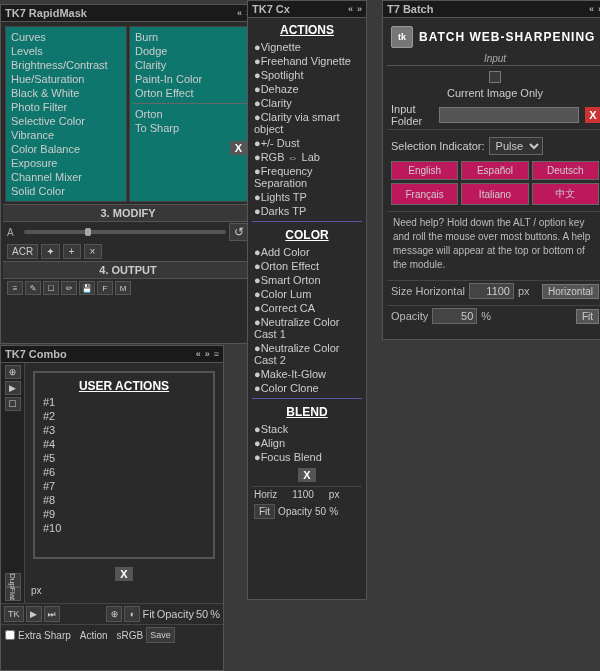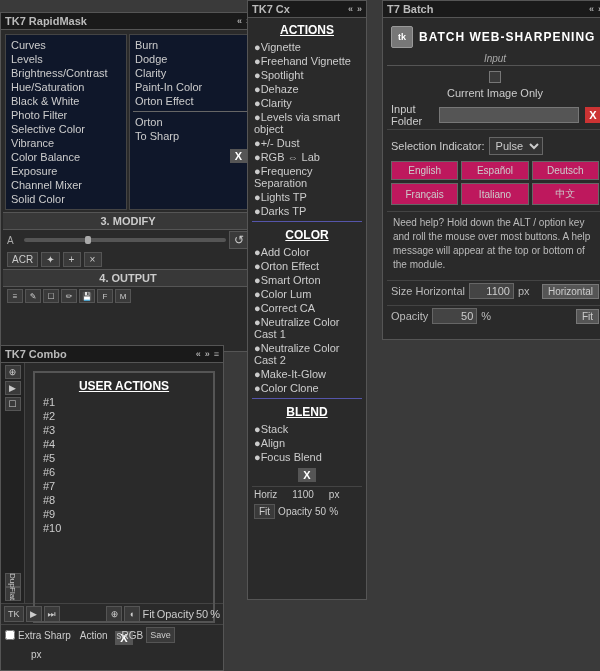--- a/index.html
+++ b/index.html
@@ -40,38 +40,38 @@
     }
 
     .title-icon {
       color: #aaa;
       cursor: pointer;
       font-size: 9px;
     }
 
     
     #panel-rapidmask {
-      left: 0; top: 12px;
+      left: 0; top: 4px;
       width: 256px;
       height: 340px;
     }
 
     .rapidmask-content {
       padding: 2px;
     }
 
     .rapidmask-lists {
       display: flex;
       gap: 2px;
       padding: 2px;
     }
 
     .rapidmask-col {
       flex: 1;
-      background: #0f172a;
+      background: #0f766e;
       border: 1px solid #444;
       padding: 3px;
     }
 
     .rapidmask-col .list-item {
       padding: 1px 2px;
       font-size: 11px;
       color: #ccc;
       cursor: pointer;
     }
@@ -351,21 +351,21 @@
     #panel-combo {
       left: 0; top: 345px;
       width: 224px;
       height: 326px;
     }
 
     .combo-inner {
       border: 2px solid #555;
       margin: 4px;
       padding: 4px;
-      height: 252px;
+      height: 188px;
     }
 
     .combo-title {
       text-align: center;
       font-size: 12px;
       font-weight: bold;
       color: #fff;
       padding: 2px 0;
       text-decoration: underline;
     }
@@ -514,21 +514,21 @@
       <span class="title-icon">»</span>
     </div>
   </div>
   <div class="cx-content">
     <div class="cx-section-title">ACTIONS</div>
     <div class="cx-item">●Vignette</div>
     <div class="cx-item">●Freehand Vignette</div>
     <div class="cx-item">●Spotlight</div>
     <div class="cx-item">●Dehaze</div>
     <div class="cx-item">●Clarity</div>
-    <div class="cx-item">●Levels via smart object</div>
+    <div class="cx-item">●Clarity via smart object</div>
     <div class="cx-item">●+/- Dust</div>
     <div class="cx-item">●RGB ⇔ Lab</div>
     <div class="cx-item">●Frequency Separation</div>
     <div class="cx-item">●Lights TP</div>
     <div class="cx-item">●Darks TP</div>
     <div class="cx-divider"></div>
     <div class="cx-section-title">COLOR</div>
     <div class="cx-item">●Add Color</div>
     <div class="cx-item">●Orton Effect</div>
     <div class="cx-item">●Smart Orton</div>

